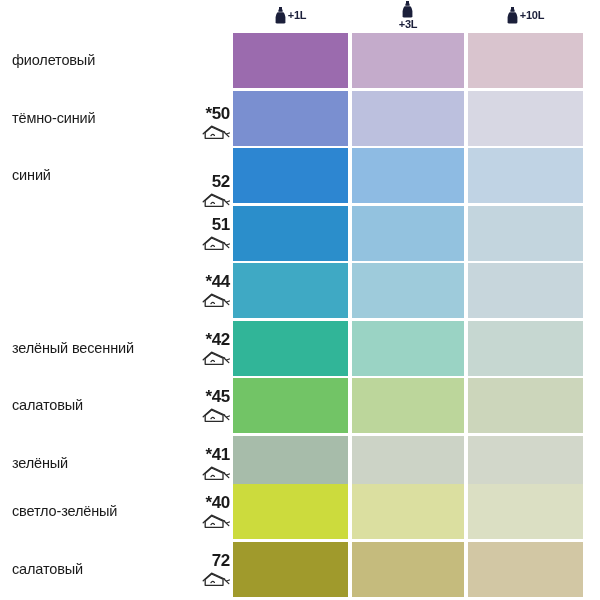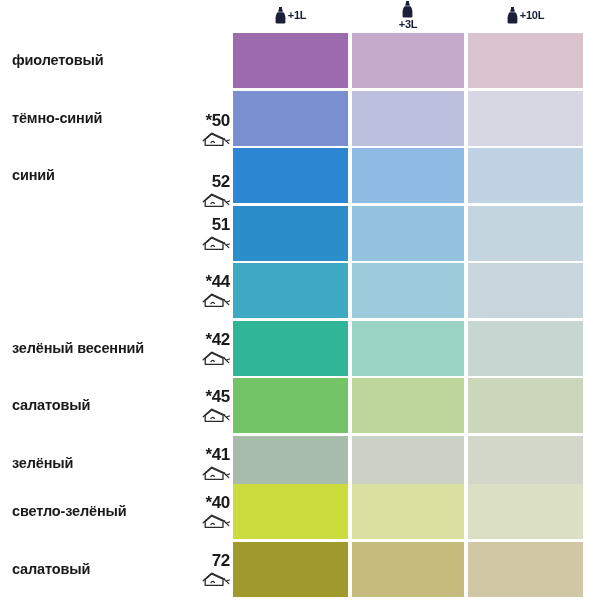--- a/index.html
+++ b/index.html
@@ -51,21 +51,21 @@
   .bottle-icon svg { display: block; }
   .col-head-label { line-height: 1; }
 
   
   .row-label {
     position: absolute;
     left: 12px;
     width: 180px;
     color: #1a1a1a;
     font-size: 14.5px;
-    font-weight: bold;
+    font-weight: normal;
     letter-spacing: -0.15px;
     white-space: nowrap;
   }
 
   
   .code-block {
     position: absolute;
     width: 46px;
     text-align: right;
   }
@@ -129,21 +129,21 @@
         </span>
         <span class="col-head-label">+10L</span>
       </div>
     </div>
 
 <div class="row-label" style="top: 51.5px;">фиолетовый</div>
     <div class="swatch" style="left: 233px; top: 33px; width: 115px; height: 55px; background: rgb(155, 107, 174);"></div>
     <div class="swatch" style="left: 352px; top: 33px; width: 112px; height: 55px; background: rgb(196, 171, 203);"></div>
     <div class="swatch" style="left: 468px; top: 33px; width: 115px; height: 55px; background: rgb(217, 196, 206);"></div>
     <div class="row-label" style="top: 109.5px;">тёмно-синий</div>
-    <div class="code-block" style="left: 186px; top: 112px;">
+    <div class="code-block" style="left: 186px; top: 105px;">
       <span class="code-num">*50</span>
       <span class="house-icon">
         <svg viewBox="0 0 30 17" width="30" height="17">
           <g fill="none" stroke="#2a2a2a" stroke-width="1.3" stroke-linejoin="round" stroke-linecap="round">
             <path d="M3.2 15.3 L3.2 9.6 L9.5 4.0 L21.0 9.2 L21.0 15.3 Z"></path>
             <path d="M1.2 10.8 L9.6 3.2 L22.6 9.0"></path>
             <path d="M22.0 9.0 L26.8 13.6"></path>
             <path d="M24.6 11.0 L27.4 10.0"></path>
             <path d="M9.0 12.6 q1.6 -2.2 3.4 -0.2"></path>
           </g>

